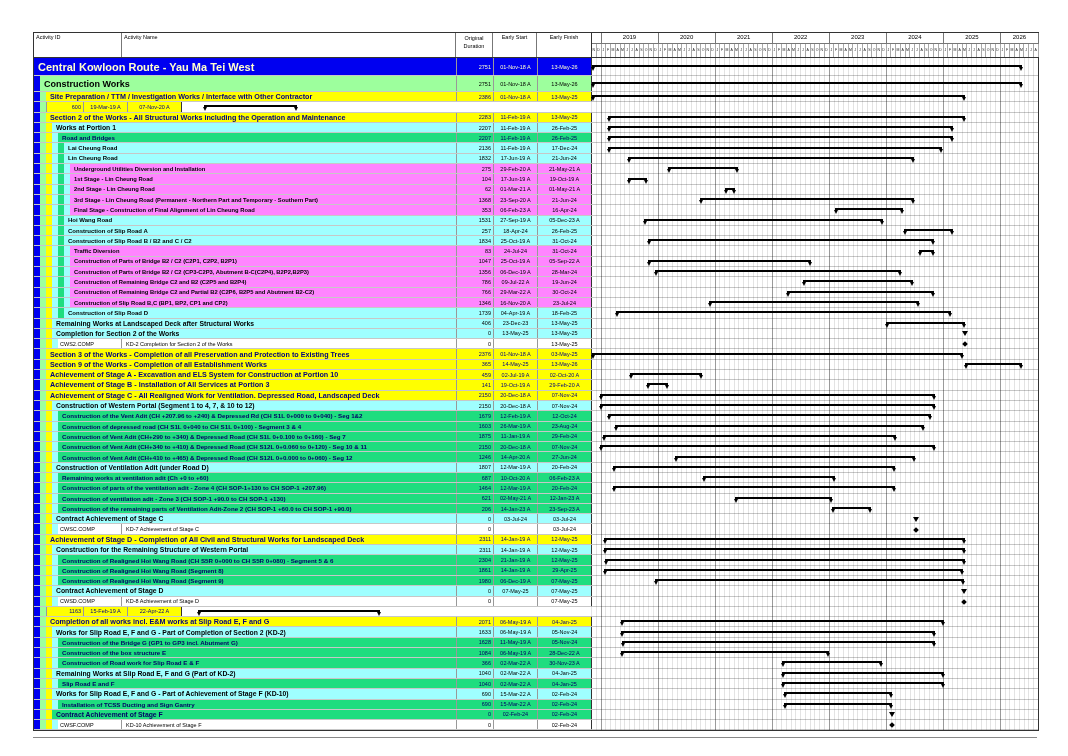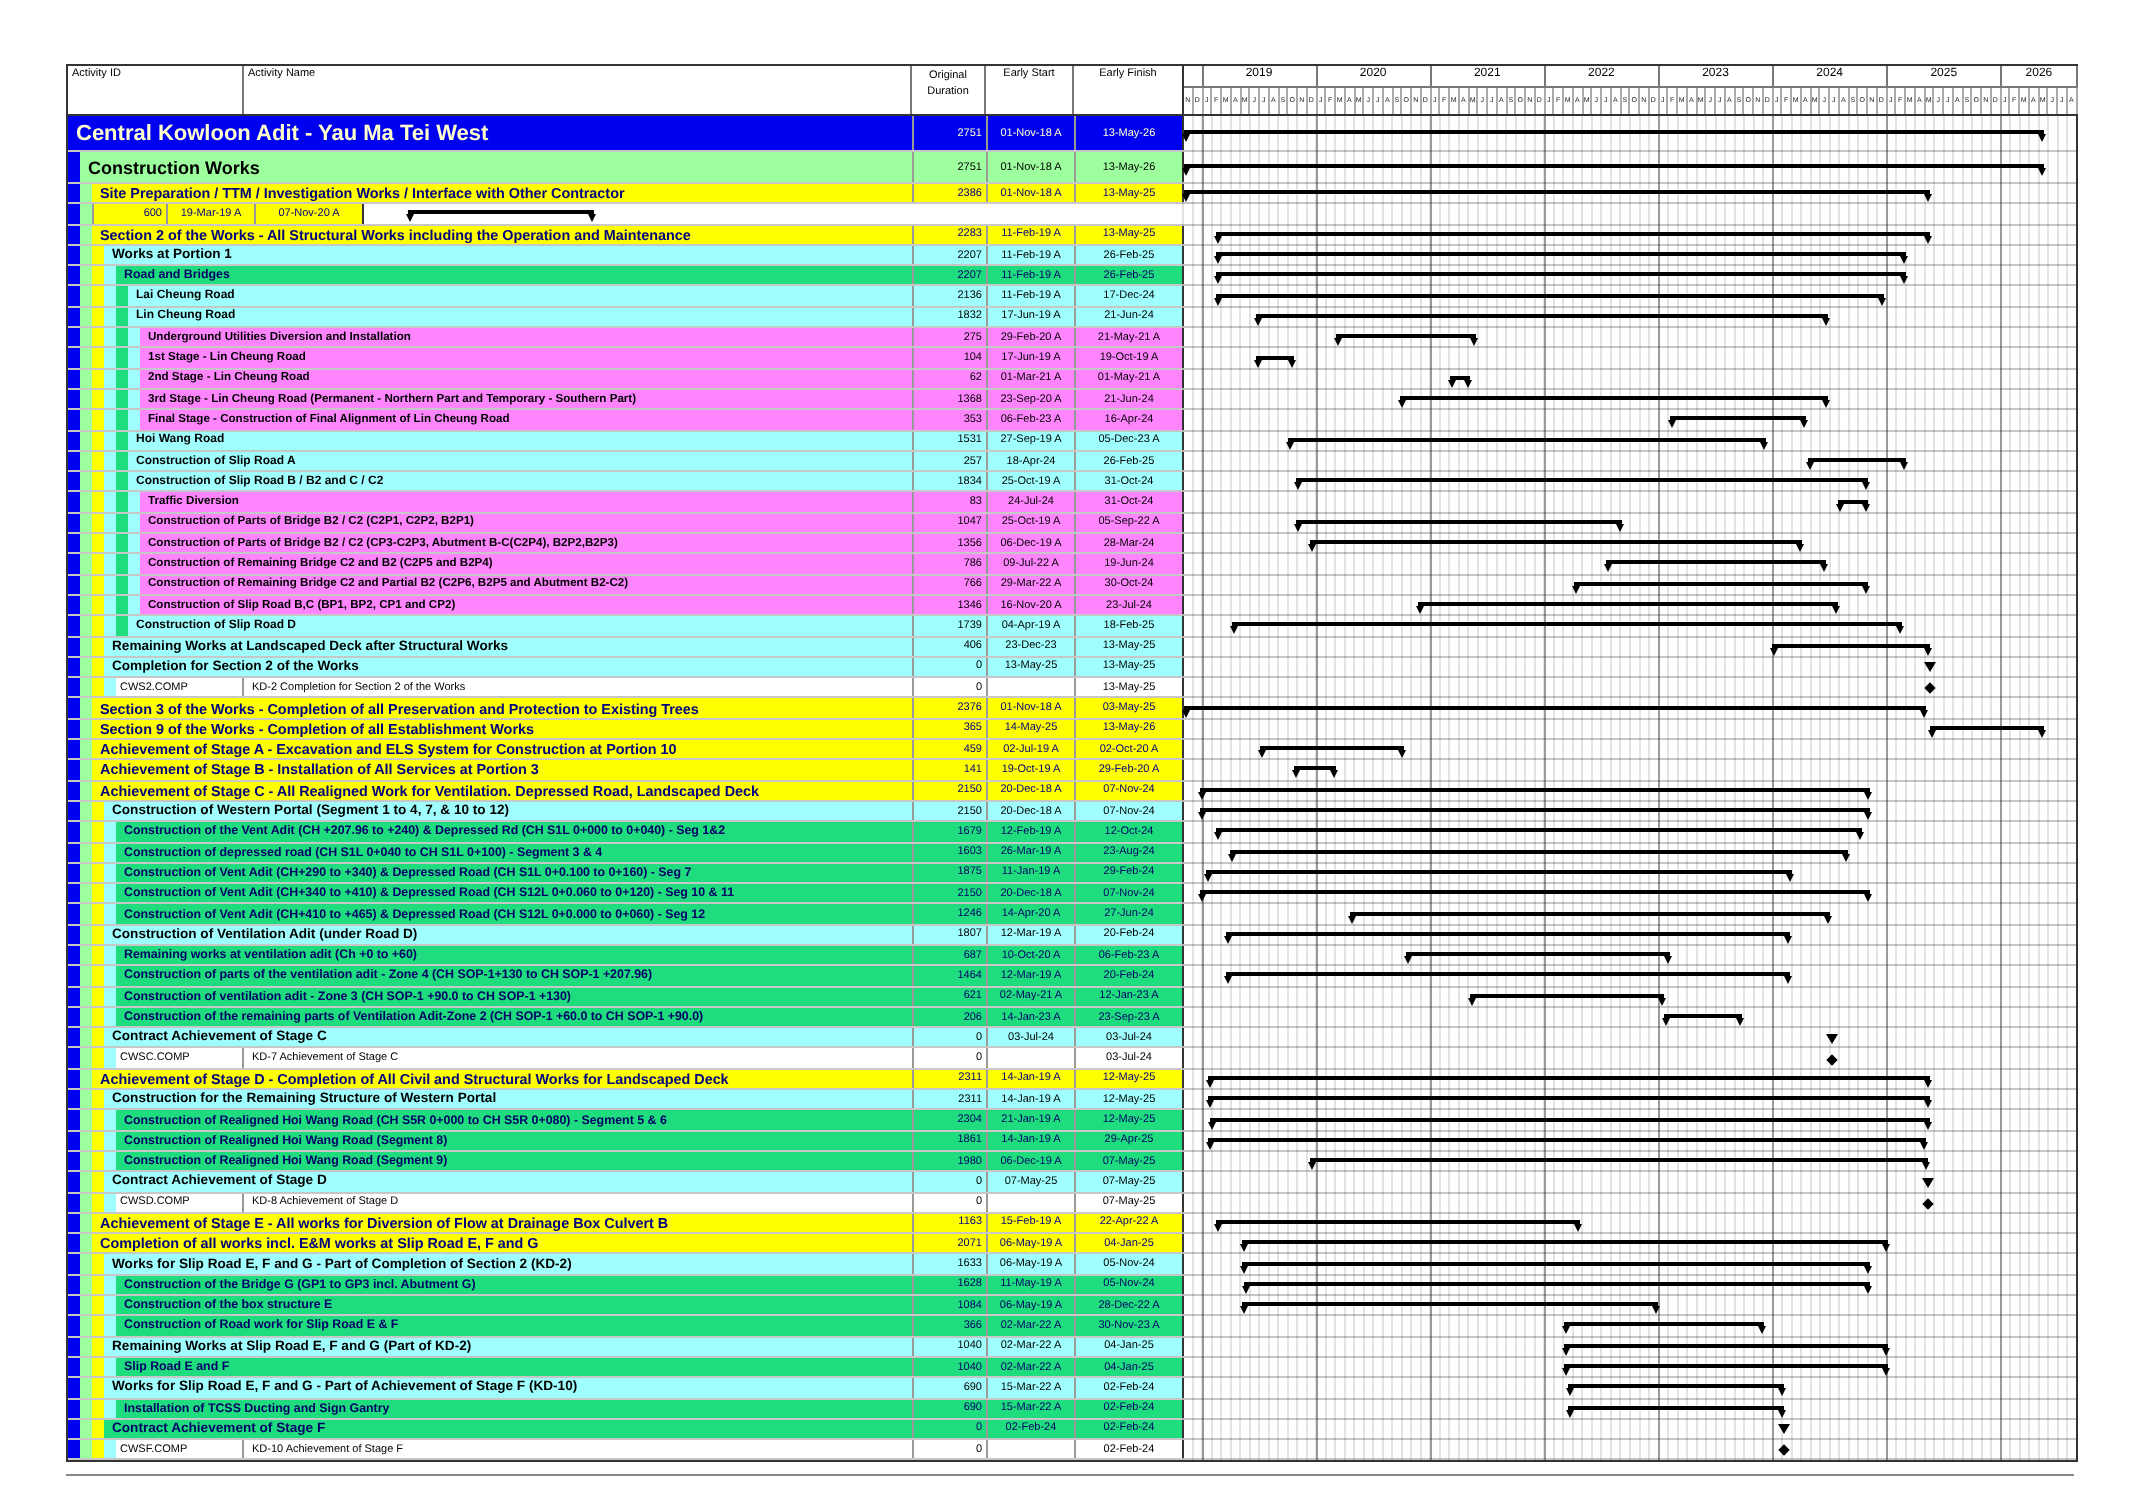--- a/index.html
+++ b/index.html
@@ -176,21 +176,21 @@
           <div class="yline" style="left: 9.51064px;"></div>
           <div class="yline" style="left: 66.5745px;"></div>
           <div class="yline" style="left: 123.638px;"></div>
           <div class="yline" style="left: 180.702px;"></div>
           <div class="yline" style="left: 237.766px;"></div>
           <div class="yline" style="left: 294.83px;"></div>
           <div class="yline" style="left: 351.894px;"></div>
           <div class="yline" style="left: 408.957px;"></div>
         </div>
     <div class="row lv0 h0">
-          <div class="ncell" style="width: 422px; background: rgb(0, 0, 240); color: rgb(255, 255, 204);">Central Kowloon Adit - Yau Ma Tei West</div>
+          <div class="ncell" style="width: 422px; background: rgb(0, 0, 240); color: rgb(255, 255, 204);">Central Kowloon Route - Yau Ma Tei West</div>
           <div class="dcell dur" style="background: rgb(0, 0, 240); color: rgb(255, 255, 204);">2751</div>
           <div class="dcell st" style="background: rgb(0, 0, 240); color: rgb(255, 255, 204);">01-Nov-18 A</div>
           <div class="dcell fin" style="background: rgb(0, 0, 240); color: rgb(255, 255, 204);">13-May-26</div>
           <div class="gcell">
             <div class="bar" style="left: 0px; width: 429.881px; top: 7px;"></div>
           </div>
         </div>
         <div class="row lv1 h1">
           <div class="band" style="background: rgb(0, 0, 240);"></div>
           <div class="ncell" style="width: 416px; background: rgb(157, 255, 157); color: rgb(0, 0, 0);">Construction Works</div>
@@ -851,21 +851,20 @@
           <div class="dcell dur" style="background: rgb(255, 255, 255); color: rgb(0, 0, 0);">0</div>
           <div class="dcell st" style="background: rgb(255, 255, 255); color: rgb(0, 0, 0);"></div>
           <div class="dcell fin" style="background: rgb(255, 255, 255); color: rgb(0, 0, 0);">07-May-25</div>
           <div class="gcell">
             <div class="dia" style="left: 369.866px; top: 3.15px;"></div>
           </div>
         </div>
         <div class="row lv2">
           <div class="band" style="background: rgb(0, 0, 240);"></div>
           <div class="band" style="background: rgb(157, 255, 157);"></div>
-          <div class="ncell" style="width: 410px; background: rgb(255, 255, 0); color: rgb(0, 0, 128);">Achievement of Stage E -  All works for Diversion of Flow at Drainage Box Culvert B</div>
           <div class="dcell dur" style="background: rgb(255, 255, 0); color: rgb(0, 0, 128);">1163</div>
           <div class="dcell st" style="background: rgb(255, 255, 0); color: rgb(0, 0, 128);">15-Feb-19 A</div>
           <div class="dcell fin" style="background: rgb(255, 255, 0); color: rgb(0, 0, 128);">22-Apr-22 A</div>
           <div class="gcell">
             <div class="bar" style="left: 16.4851px; width: 181.812px; top: 3.15px;"></div>
           </div>
         </div>
         <div class="row lv2">
           <div class="band" style="background: rgb(0, 0, 240);"></div>
           <div class="band" style="background: rgb(157, 255, 157);"></div>

